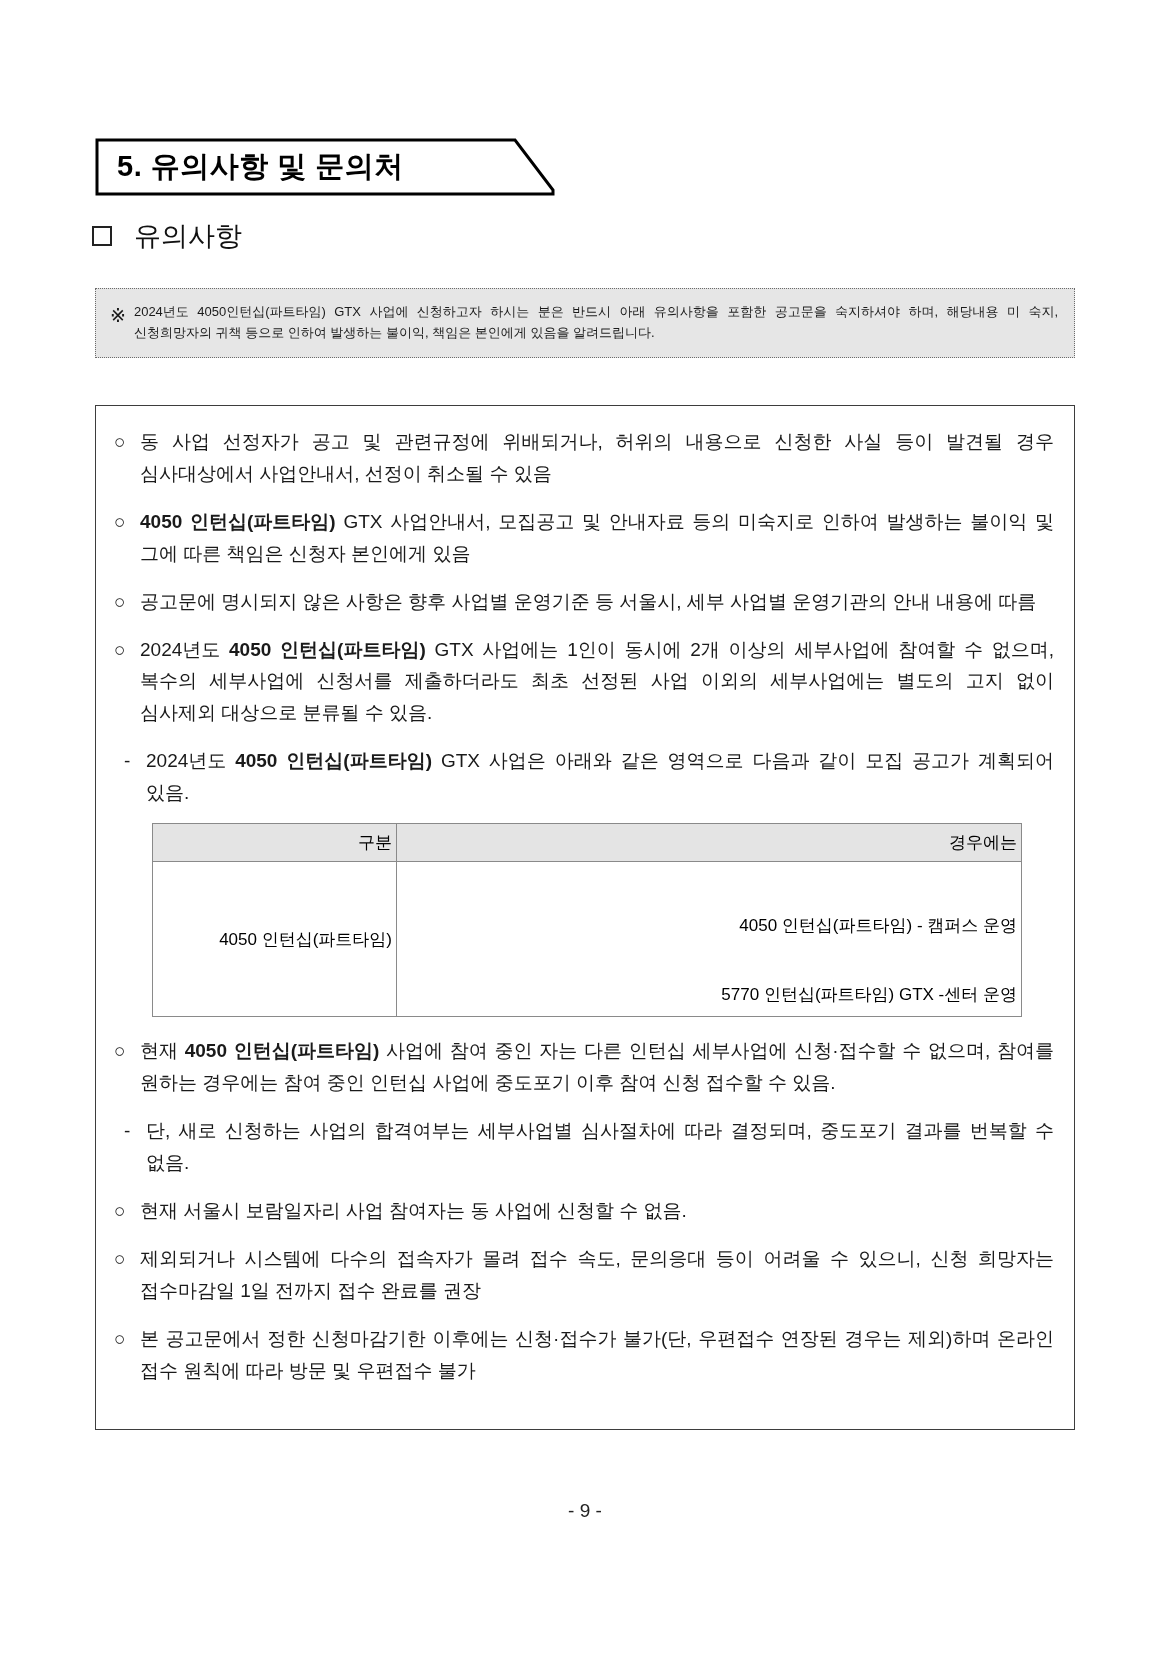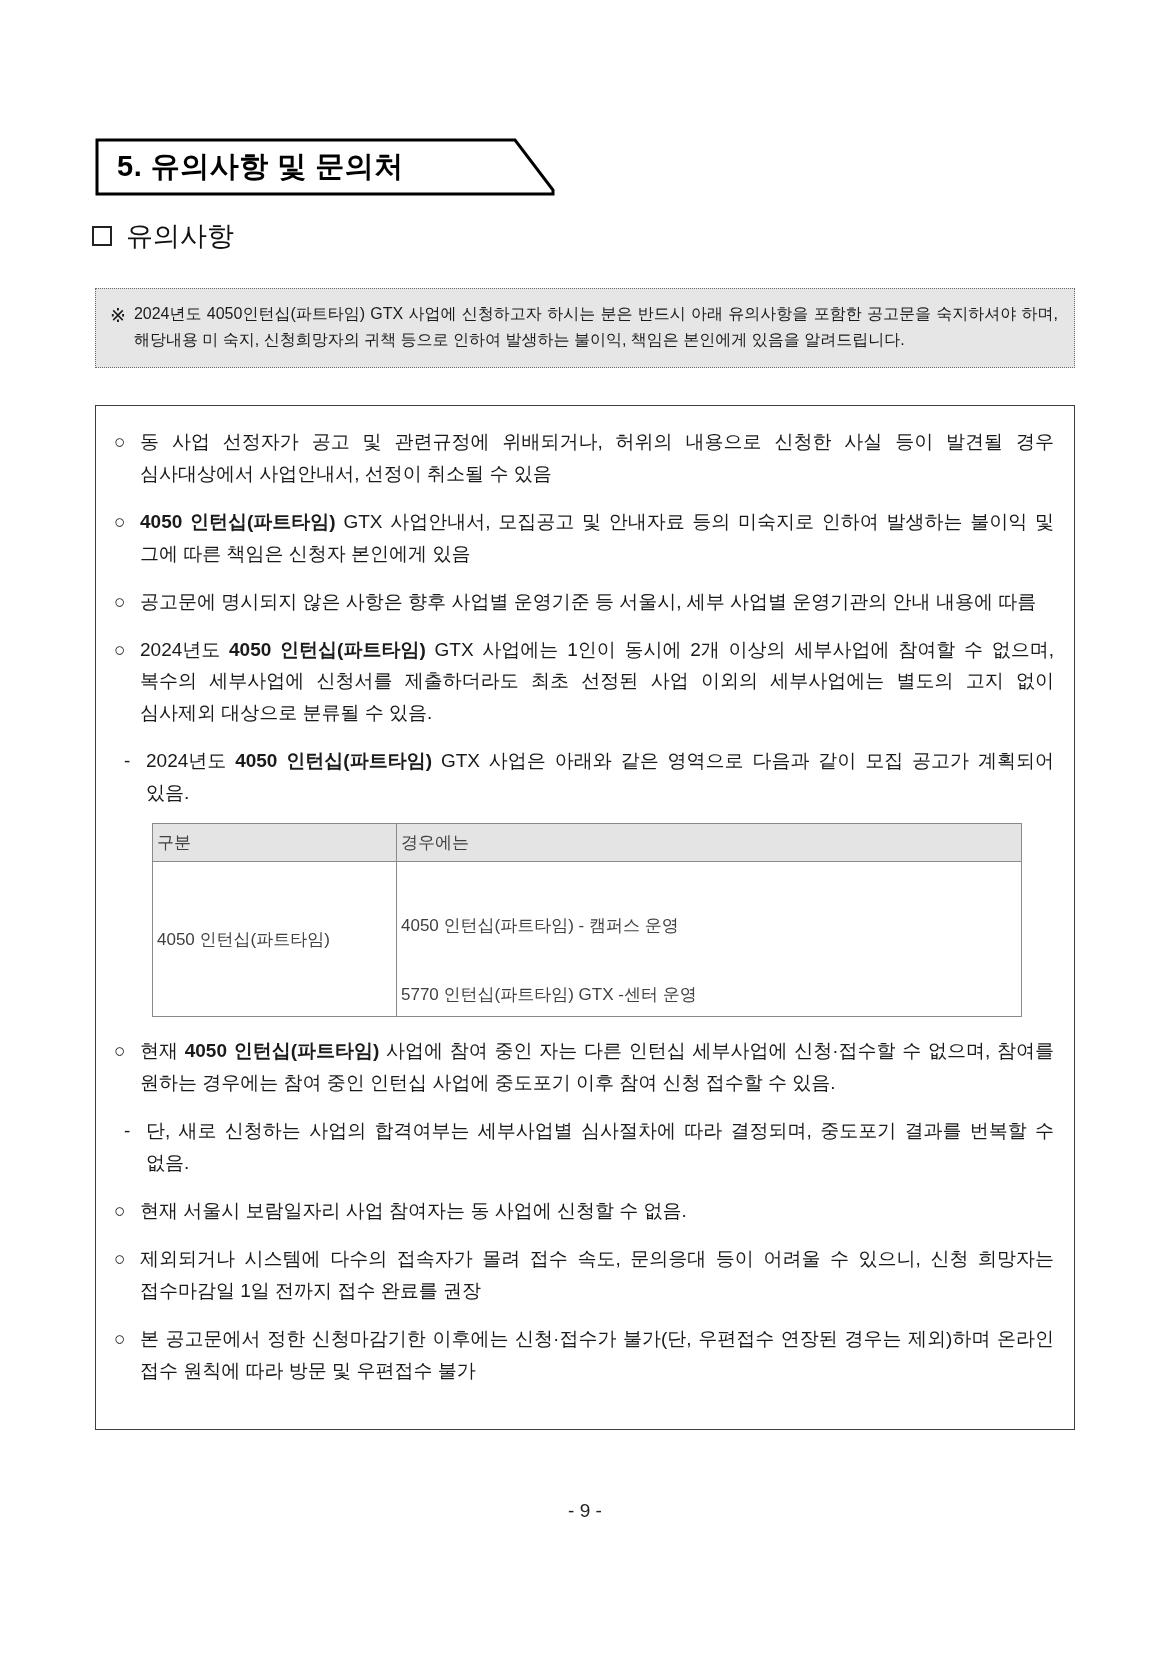--- a/index.html
+++ b/index.html
@@ -50,21 +50,21 @@
     color: #000;
   }
 
   
   .subhead {
     position: absolute;
     left: 92px;
     top: 218px;
     display: flex;
     align-items: center;
-    gap: 14px;
+    gap: 22px;
     font-size: 27px;
     color: #111;
   }
   .square-box {
     display: inline-block;
     width: 20px;
     height: 20px;
     border: 2px solid #222;
     box-sizing: border-box;
   }
@@ -85,21 +85,21 @@
     align-items: flex-start;
   }
   .notice-mark {
     flex: 0 0 auto;
     font-size: 19px;
     line-height: 1.62;
     padding-right: 8px;
   }
   .notice-text {
     flex: 1 1 auto;
-    font-size: 16px;
+    font-size: 13px;
     line-height: 1.62;
     text-align: justify;
     text-justify: inter-word;
     word-break: keep-all;
   }
 
   
   .content-box {
     position: absolute;
     left: 95px;
@@ -148,23 +148,23 @@
   }
   table.subtable {
     border-collapse: collapse;
     width: 100%;
     border: 1px dotted #555;
   }
   table.subtable th,
   table.subtable td {
     border: 1px solid #8a8a8a;
     font-size: 17px;
-    text-align: left;
+    text-align: right;
     font-weight: normal;
-    color: #404040;
+    color: #000000;
   }
   table.subtable th {
     background: #e4e4e4;
     padding: 7px 4px;
   }
   table.subtable td {
     padding: 8px 4px;
     background: #fff;
   }
   table.subtable td.col-left { width: 235px; }

